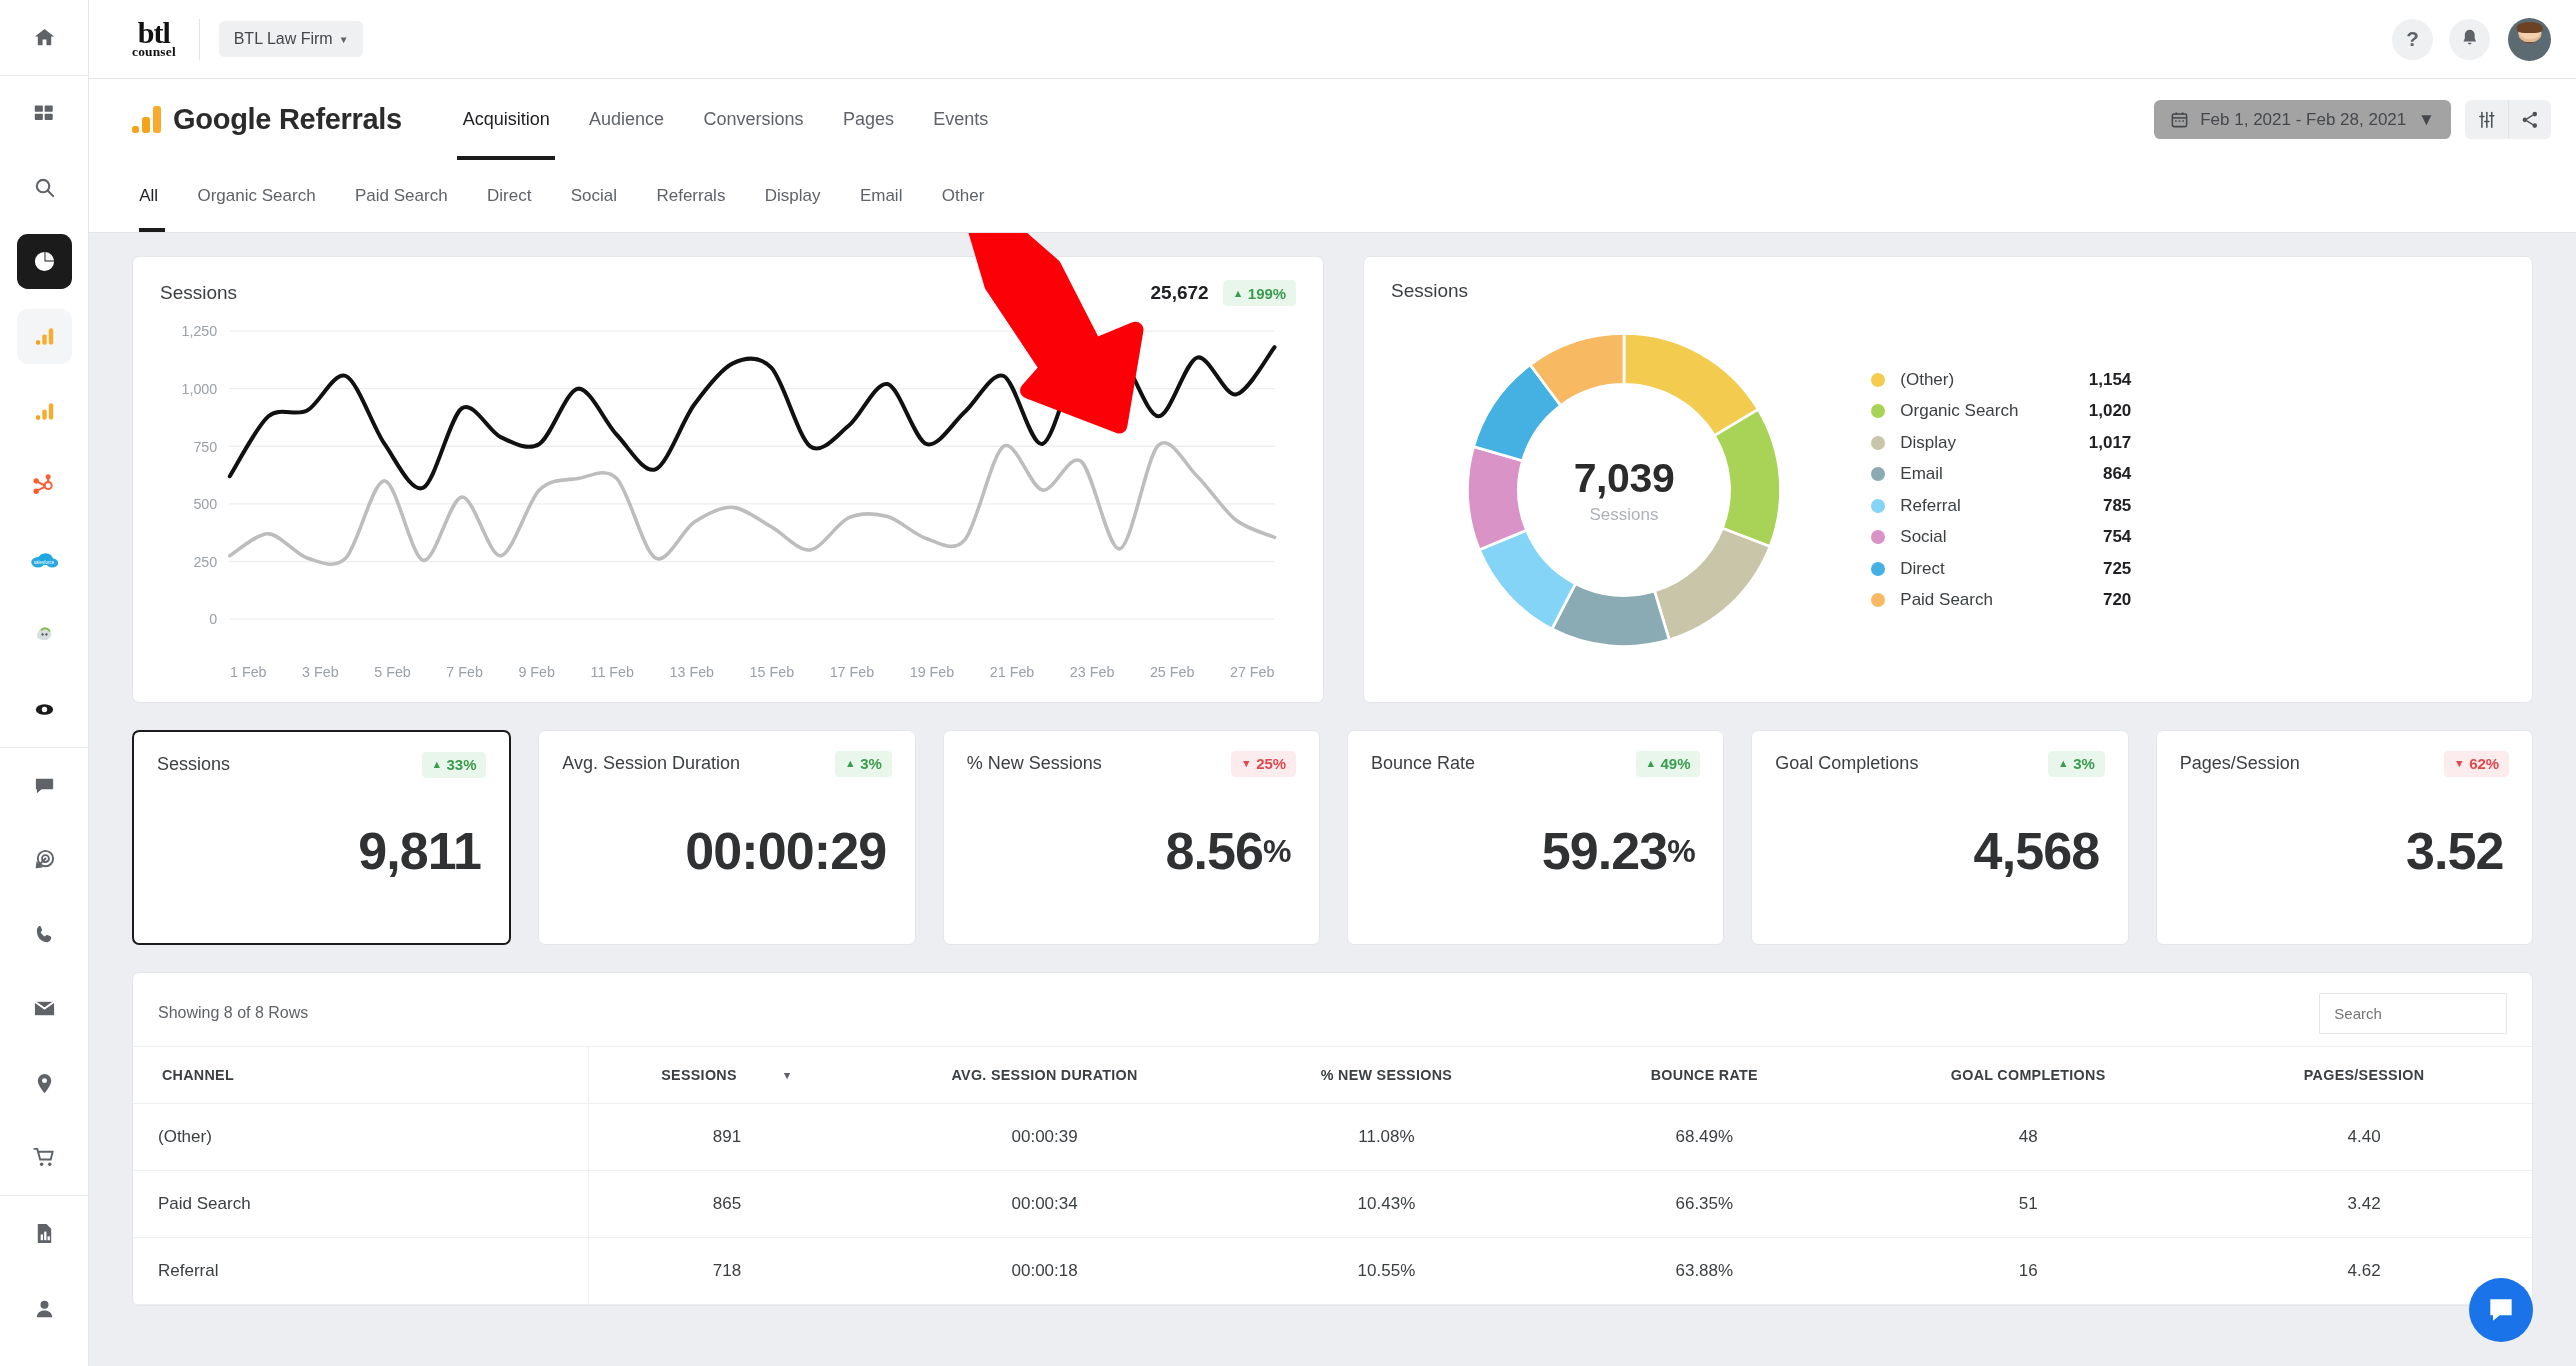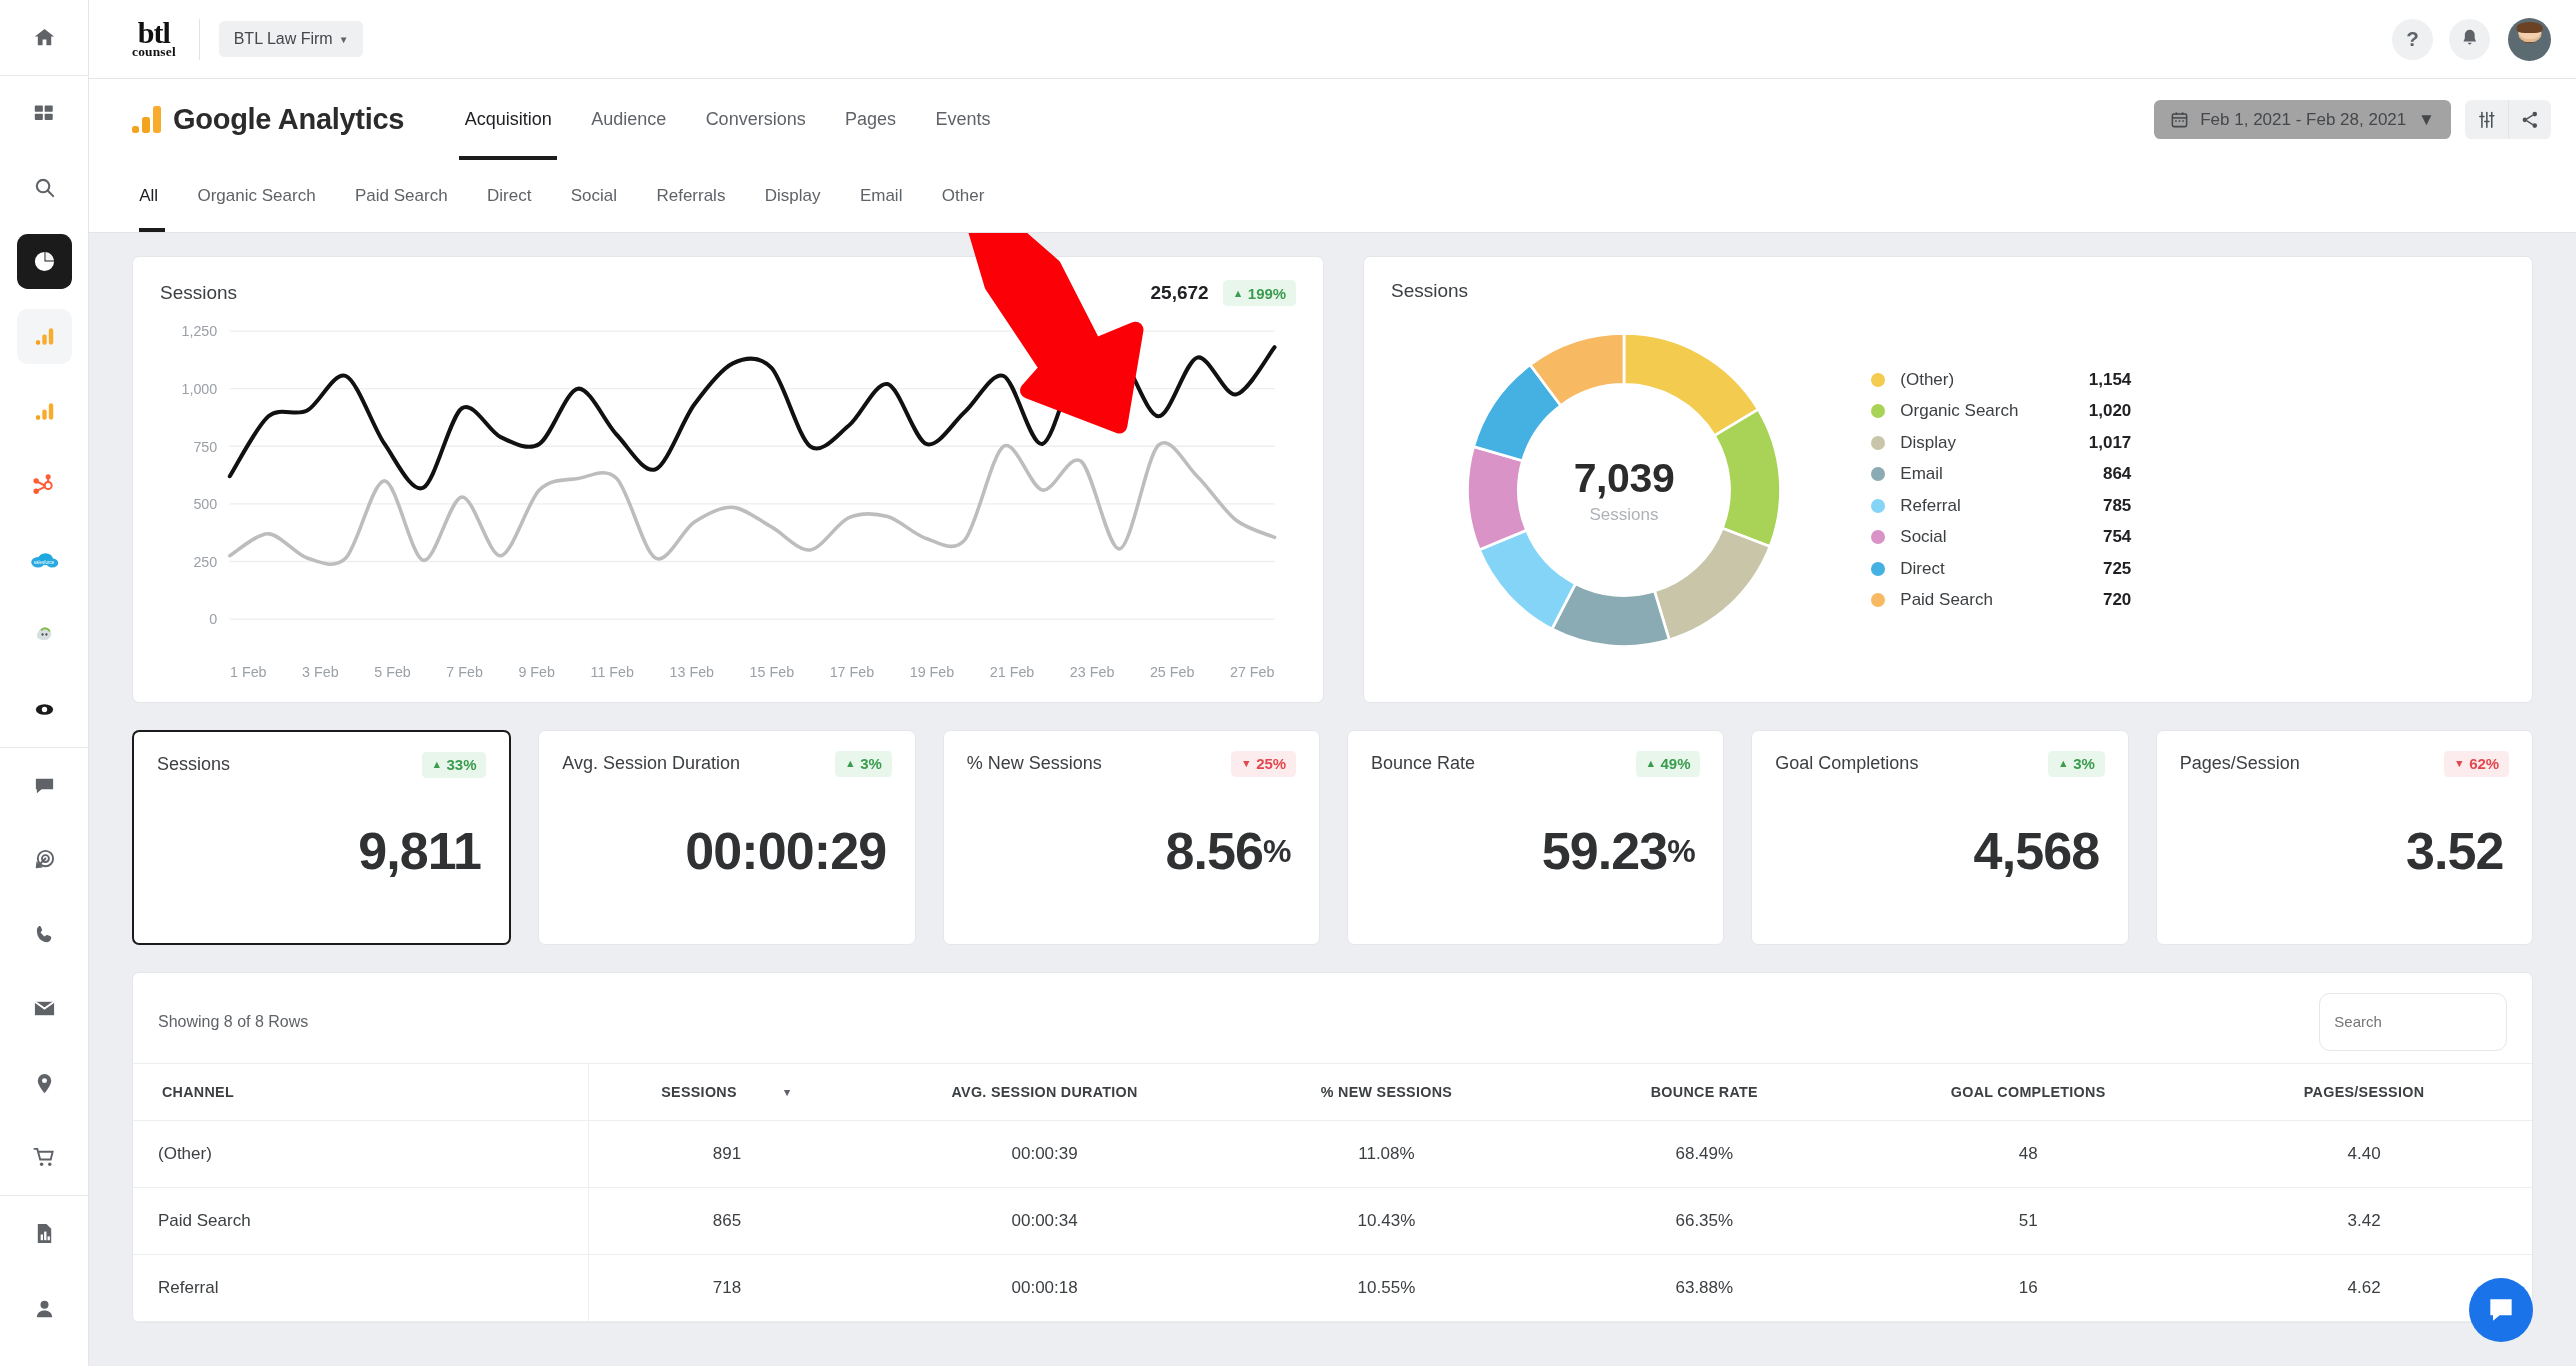--- a/index.html
+++ b/index.html
@@ -170,21 +170,21 @@
   .kpival sup { font-size: 32px; font-weight: 700; vertical-align: super; line-height: 0; }
 
   
   .tablecard {
     margin-top: 27px; background: #fff; border: 0.9px solid #e4e6e9; border-radius: 7.2px;
     padding: 19.7px 0 0 0;
   }
   .tabletop { display: flex; align-items: center; padding: 0 25px 12.5px 25px; }
   .showing { font-size: 16px; color: #5f6368; }
   .searchbox {
-    margin-left: auto; width: 188px; height: 58px; border: 0.9px solid #e4e6e9; border-radius: 11px;
+    margin-left: auto; width: 188px; height: 41px; border: 0.9px solid #e4e6e9; border-radius: 1px;
     background: #fff; font-size: 15px; color: #9aa0a6; padding: 0 14.3px;
     font-family: "Liberation Sans", sans-serif; outline: none;
   }
   table { width: 100%; border-collapse: collapse; table-layout: fixed; }
   th {
     font-size: 14.3px; font-weight: 700; color: #3c4043; letter-spacing: 0.3px;
     text-align: center; padding: 19.7px 0; border-top: 0.9px solid #eceef0; border-bottom: 0.9px solid #eceef0;
   }
   th.ch { text-align: left; padding-left: 29px; border-right: 0.9px solid #eceef0; }
   th .sortwrap { display: inline-flex; align-items: center; gap: 45px; }
@@ -365,21 +365,21 @@
       </div>
       <div class="avatar"></div>
     </div>
 
     <div class="prodnav">
       <div class="ga-logo">
         <i class="ga-b1"></i>
           <i class="ga-b2"></i>
           <i class="ga-b3"></i>
       </div>
-      <div class="prodname">Google Analytics</div>
+      <div class="prodname">Google Referrals</div>
       <div class="tabs">
         <div class="tab active">Acquisition</div>
         <div class="tab">Audience</div>
         <div class="tab">Conversions</div>
         <div class="tab">Pages</div>
         <div class="tab">Events</div>
       </div>
       <div class="spacer"></div>
       <div class="daterange">
         <svg width="19" height="19" viewBox="0 0 24 24" fill="none" stroke="currentColor" stroke-width="1.9">

